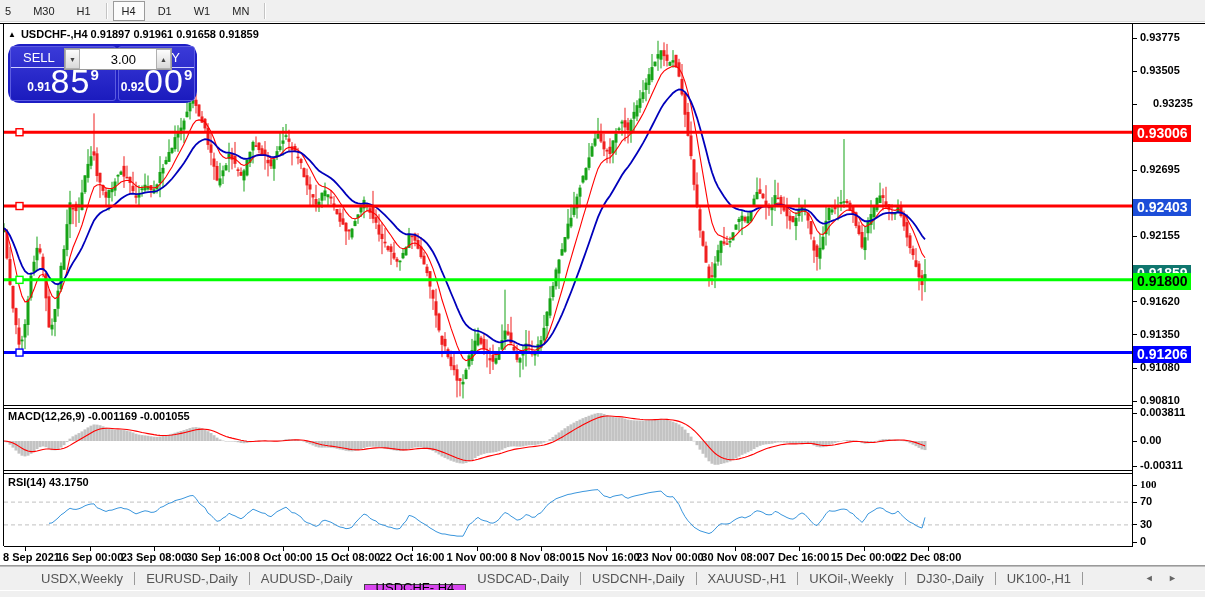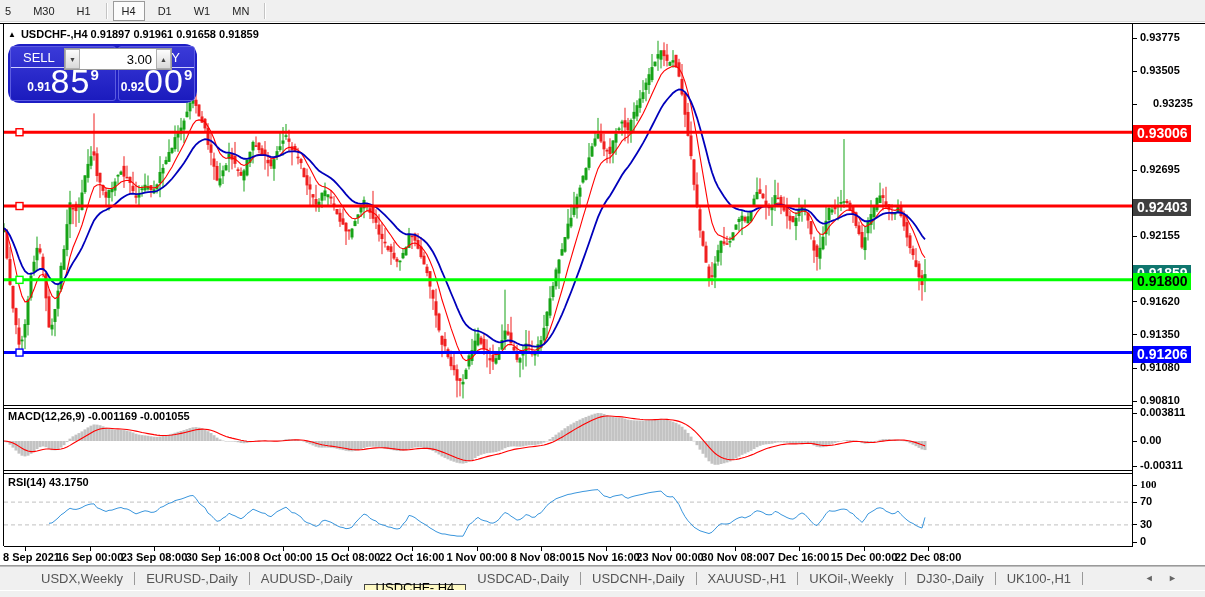--- a/index.html
+++ b/index.html
@@ -46,21 +46,21 @@
               display:flex; align-items:flex-end; justify-content:center;
               color:#fff; padding-bottom:1px; }
   .tp-small { font-size:12px; font-weight:700; margin-bottom:4px; }
   .tp-big   { font-size:34px; font-weight:400; line-height:34px; letter-spacing:1px; }
   .tp-sup   { font-size:15px; font-weight:700; margin-bottom:15px; }
   #vol-box { position:absolute; left:56px; top:4px; width:108px; height:22px; z-index:45;
              display:flex; background:#e6e6e6; border:1px solid #9a9a9a; }
   .vol-arrow { width:15px; background:linear-gradient(#fdfdfd,#d9d9d9); border:1px solid #b0b0b0;
                font-size:7px; color:#444; display:flex; align-items:center; justify-content:center; }
   #vol-value { flex:1; background:#fff; font-size:13px; color:#000;
-               display:flex; align-items:center; justify-content:flex-end; padding-right:4px; }
+               display:flex; align-items:center; justify-content:flex-end; padding-right:20px; }
 
   
   #price-axis { position:absolute; left:1133px; top:24px; width:72px; height:541px;
                 background:#fff; z-index:20; }
   .ax-tick { position:absolute; left:0; width:4px; height:1px; background:#000; }
   .ax-label { position:absolute; left:7px; font-size:11px; font-weight:700; color:#000;
               white-space:nowrap; }
   .ax-level { position:absolute; left:0px; font-size:14px; font-weight:700;
               padding:0 3px 1px 4px; white-space:nowrap; z-index:5; }
 
@@ -71,21 +71,21 @@
   #time-axis { position:absolute; left:0; top:547px; width:1205px; height:18px; background:#fff; }
   .t-tick { position:absolute; top:0; width:1px; height:4px; background:#000; }
   .t-label { position:absolute; top:4px; font-size:11px; font-weight:700; color:#000; white-space:nowrap; }
 
   
   #tabbar { position:absolute; left:0; top:566px; width:1205px; height:24px;
             background:#f0f0f0; border-top:1px solid #bdbdbd;
             display:flex; align-items:stretch; padding-left:30px; }
   .tab { display:flex; align-items:center; padding:0 11px; font-size:13px; color:#555;
          white-space:nowrap; }
-  .tab.active { background:#fef9c3; border:1px solid #444; border-bottom:none; color:#000;
+  .tab.active { background:#d946ef; border:1px solid #444; border-bottom:none; color:#000;
                 margin-top:17px; }
   .tab-sep { width:1px; height:13px; background:#999; align-self:center; }
   #tab-arrows { position:absolute; right:22px; top:6px; font-size:9px; color:#666;
                 letter-spacing:6px; }
   #bottom-strip { position:absolute; left:0; top:590px; width:1205px; height:7px;
                   background:#f0f0f0; border-top:1px solid #ffffff; }
 </style>
 </head>
 <body>
 
@@ -1121,21 +1121,21 @@
       <div class="ax-label" style="top: 435px;">-0.00311</div>
       <div class="ax-tick" style="top: 460.5px;"></div>
       <div class="ax-label" style="top: 454px; font-family: Liberation Serif, serif;">100</div>
       <div class="ax-tick" style="top: 477.6px;"></div>
       <div class="ax-label" style="top: 471.1px;">70</div>
       <div class="ax-tick" style="top: 500.4px;"></div>
       <div class="ax-label" style="top: 493.9px;">30</div>
       <div class="ax-tick" style="top: 517.5px;"></div>
       <div class="ax-label" style="top: 511px;">0</div>
       <div class="ax-level" style="top: 101.219px; background: rgb(255, 0, 0); color: rgb(255, 255, 255);">0.93006</div>
-      <div class="ax-level" style="top: 175.039px; background: #404040; color: rgb(255, 255, 255);">0.92403</div>
+      <div class="ax-level" style="top: 175.039px; background: #1d4ed8; color: rgb(255, 255, 255);">0.92403</div>
       <div class="ax-level" style="top: 240.533px; background: #0f766e; color: rgb(255, 255, 255);">0.91859</div>
       <div class="ax-level" style="top: 248.858px; background: rgb(0, 255, 0); color: rgb(0, 0, 0);">0.91800</div>
       <div class="ax-level" style="top: 321.575px; background: rgb(0, 0, 255); color: rgb(255, 255, 255);">0.91206</div>
     </div>
 
   <div class="sub-label" style="top:410px">MACD(12,26,9) -0.001169 -0.001055</div>
   <div class="sub-label" style="top:476px">RSI(14) 43.1750</div>
 
   <div id="time-axis">
       <div class="t-tick" style="left: 25px;"></div>

